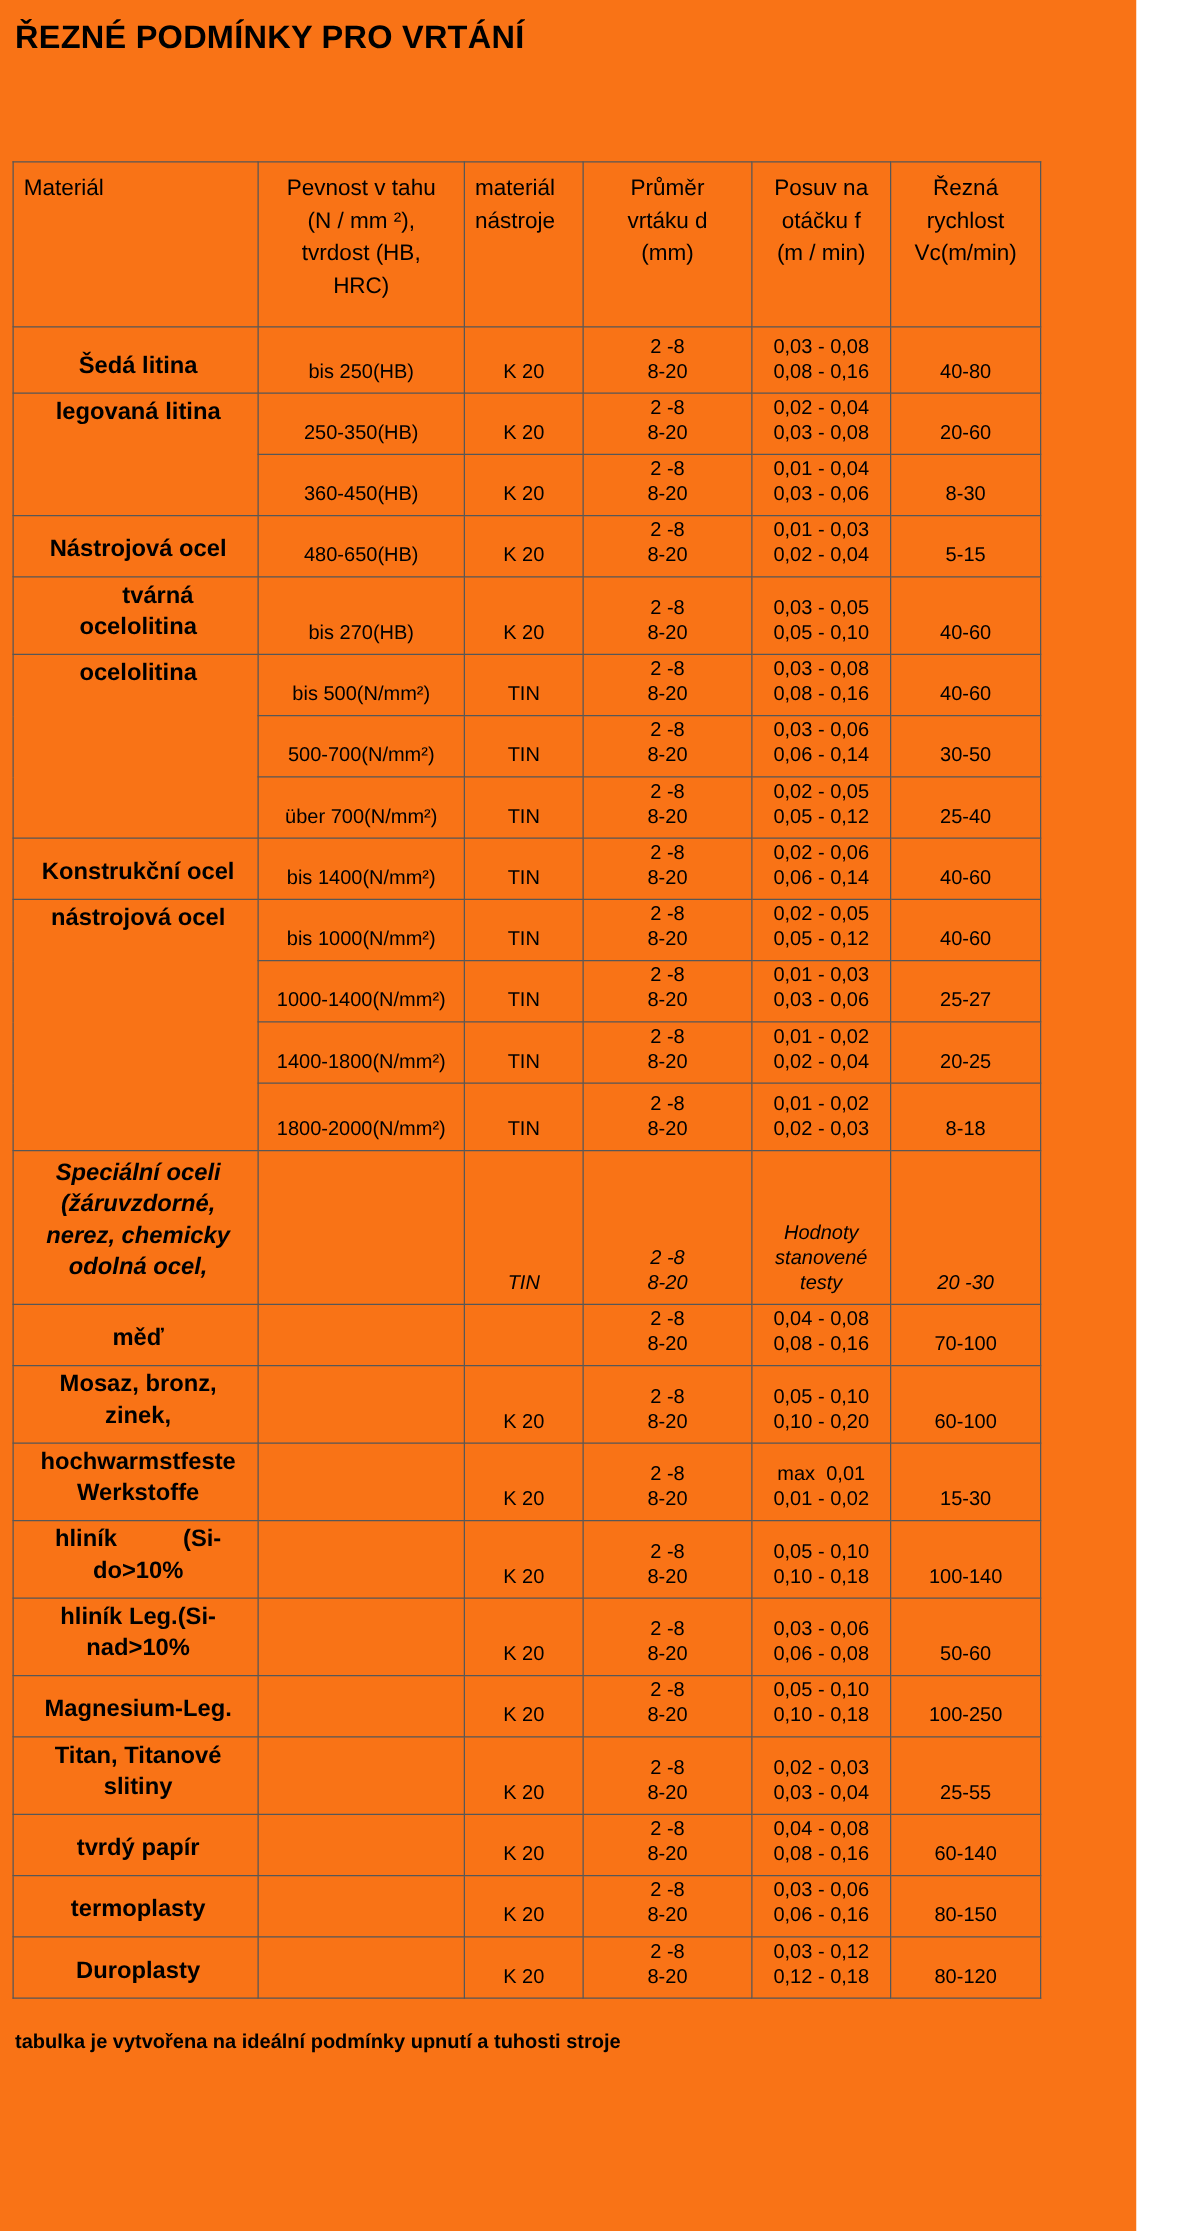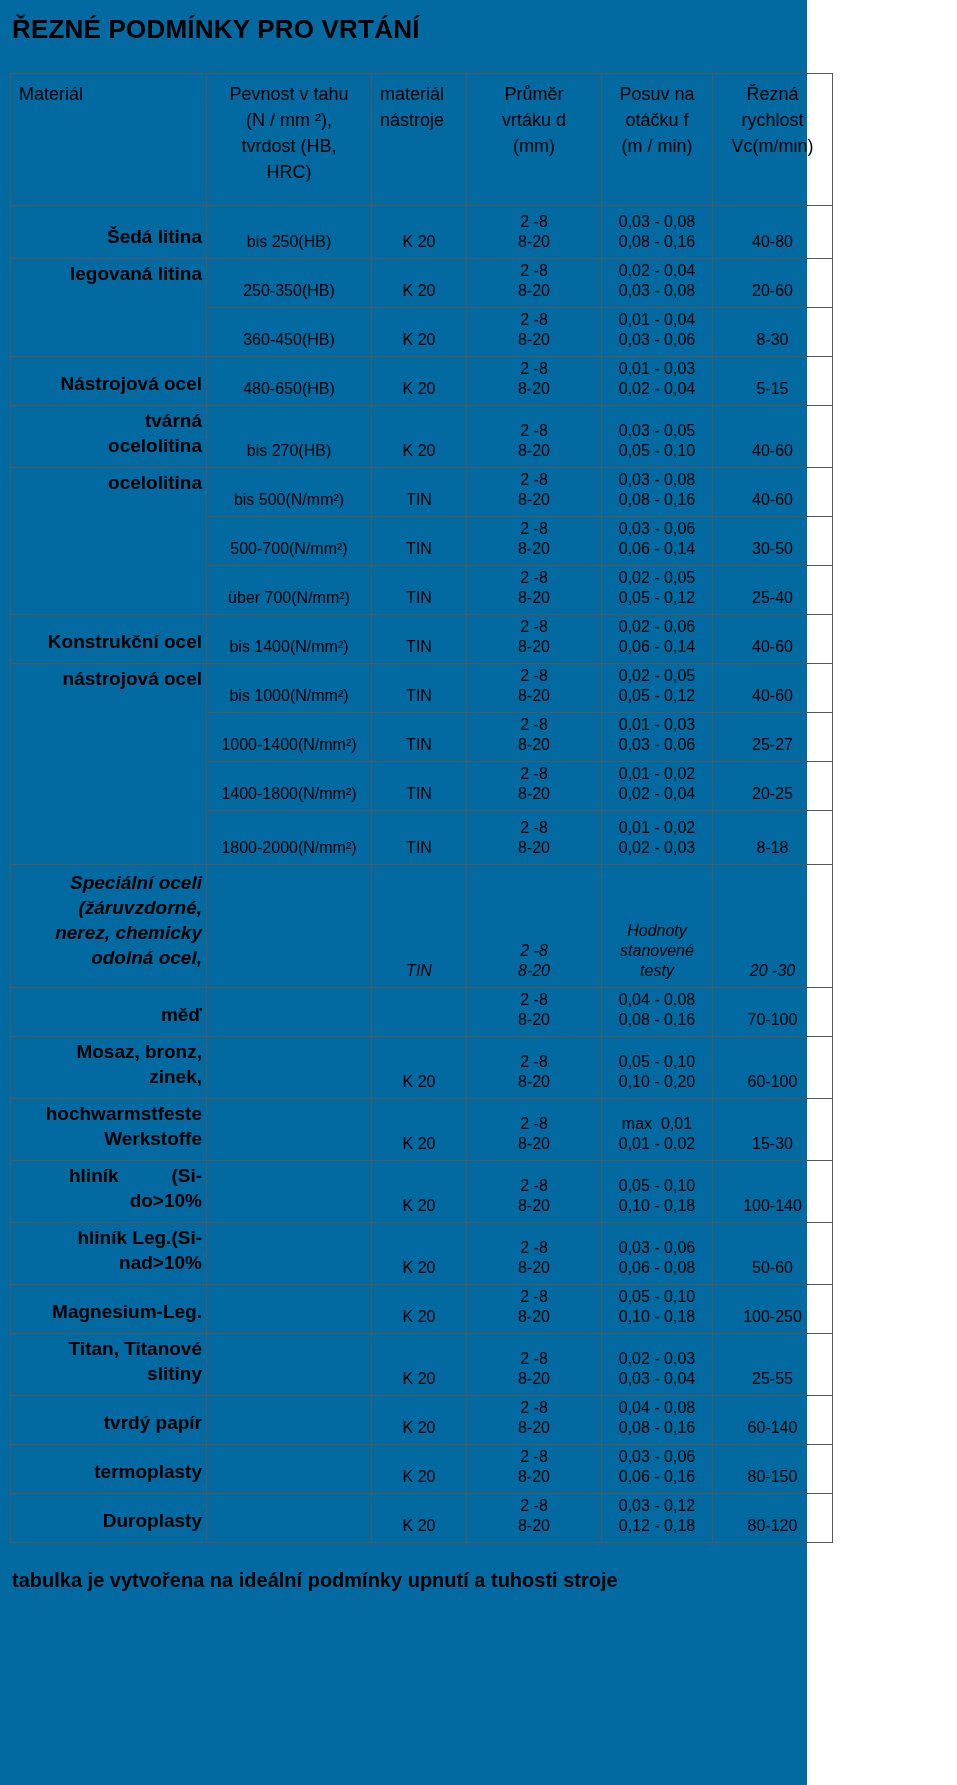--- a/index.html
+++ b/index.html
@@ -1,37 +1,37 @@
 <!DOCTYPE html>
 <html><head>
 <meta charset="utf-8">
 <style>
   * { box-sizing: border-box; }
   html, body { margin: 0; padding: 0; background: #ffffff; color: #000000;
                font-family: "Liberation Sans", sans-serif; }
-  .page { width: 807px; min-height: 1785px; padding: 14px 0 0 10px; background: #0369a1; }
+  .page { width: 909px; min-height: 1785px; padding: 14px 0 0 10px; background: #f97316; }
 
   .title { font-size: 26px; font-weight: 700; margin: 0 0 0 2px; letter-spacing: 0.2px; }
 
-  table.cond { border-collapse: collapse; table-layout: fixed; width: 822px; margin-top: 28px; }
+  table.cond { border-collapse: collapse; table-layout: fixed; width: 822px; margin-top: 84px; }
   th, td { border: 1px solid #575757; overflow: hidden; }
 
   thead tr { height: 132px; }
   th { font-size: 18px; font-weight: 400; text-align: center; vertical-align: top;
        padding: 7px 2px 4px; line-height: 26px; white-space: pre-line; }
   th.left { text-align: left; padding-left: 8px; }
 
   td.val { font-size: 16px; line-height: 20px; text-align: center; vertical-align: bottom;
            padding: 2px 2px 6px; white-space: pre-line; }
-  td.mat { font-size: 19px; font-weight: 700; text-align: right; vertical-align: bottom;
+  td.mat { font-size: 19px; font-weight: 700; text-align: center; vertical-align: bottom;
            padding: 2px 4px 9px 8px; line-height: 25px; white-space: pre-line; }
   td.mat.grp { vertical-align: top; }
   td.mat.top { vertical-align: top; padding-top: 5px; }
 
-  .footnote { font-size: 20px; font-weight: 700; margin: 26px 16px 0 2px; }
+  .footnote { font-size: 16px; font-weight: 700; margin: 26px 16px 0 2px; }
 </style>
 </head>
 <body>
 
 <div class="page">
 
   <h1 class="title">ŘEZNÉ PODMÍNKY PRO VRTÁNÍ</h1>
 
   <table class="cond">
     <colgroup>

